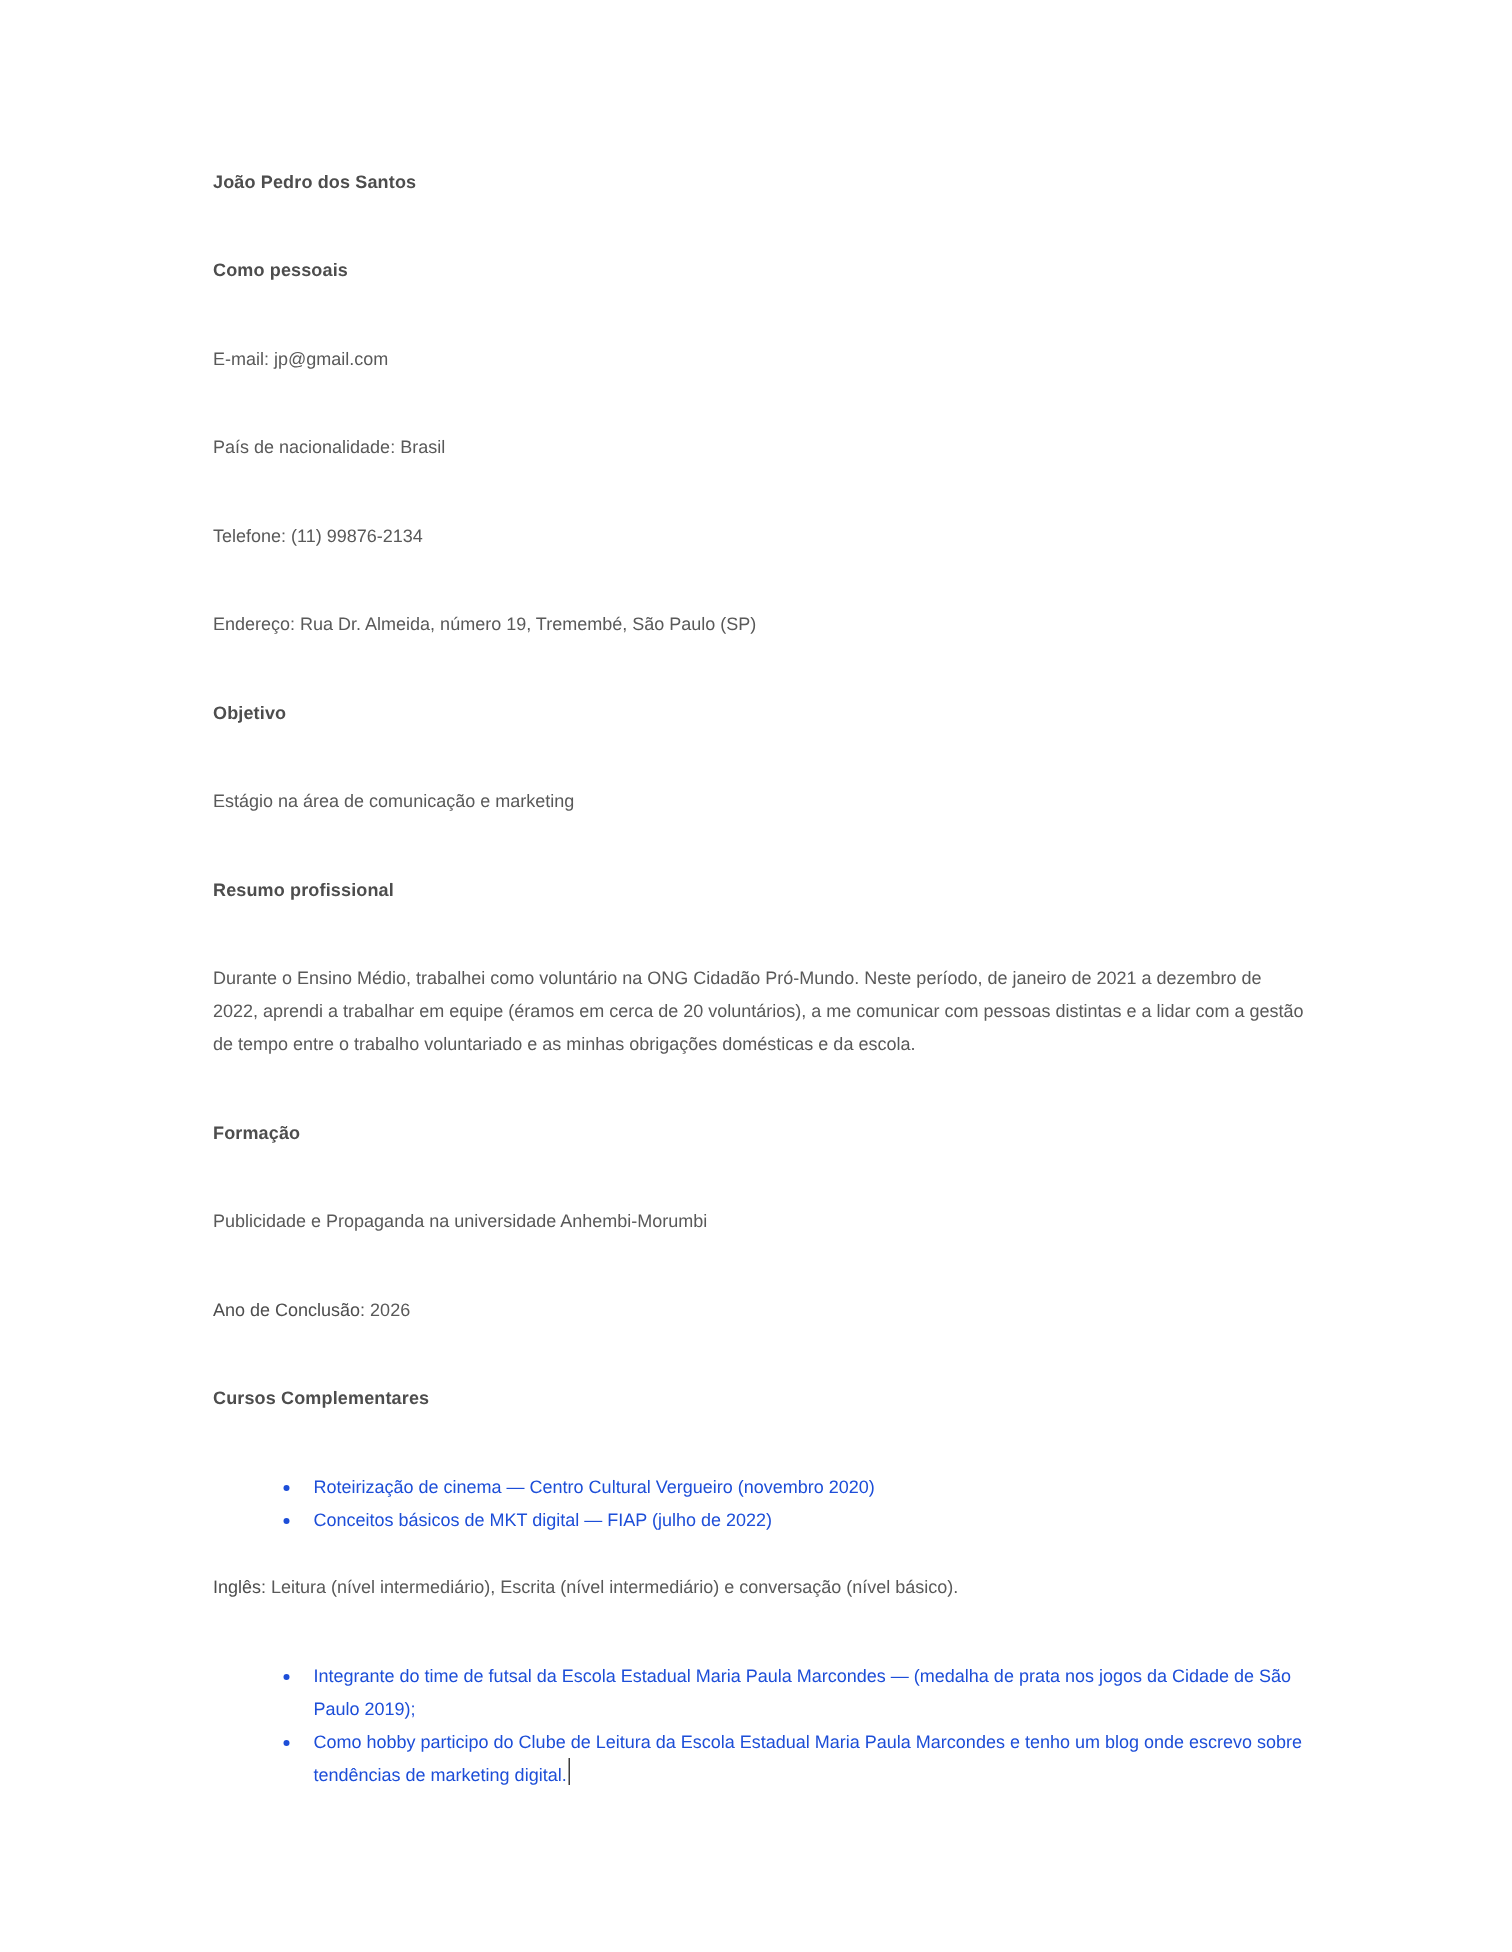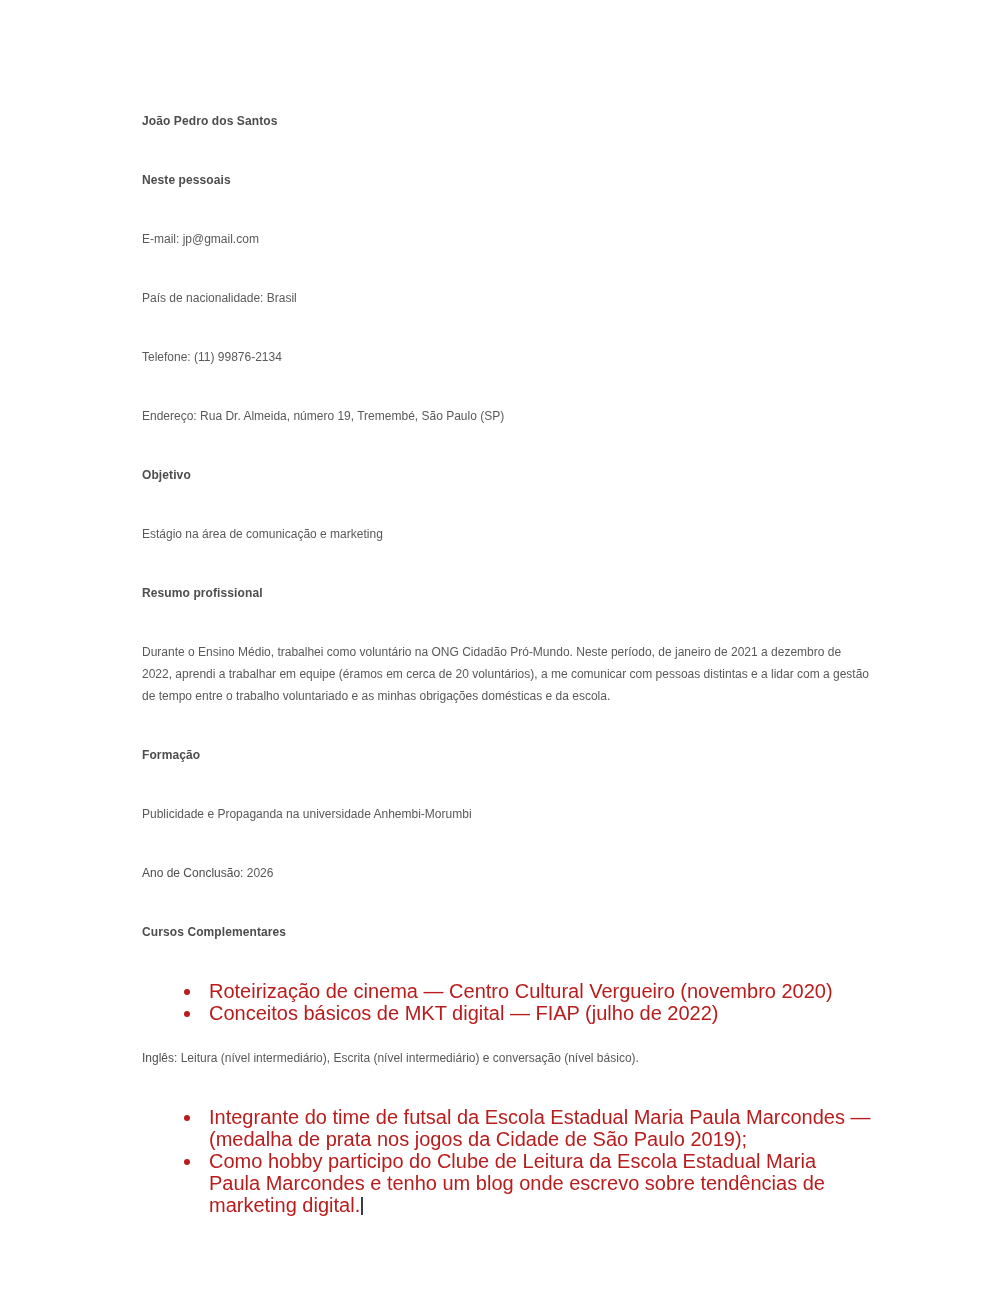--- a/index.html
+++ b/index.html
@@ -31,43 +31,43 @@
     letter-spacing: 0.1px;
   }
   .bold-label { font-weight: 400; color: #4d4d4d; }
   ul.doc-list {
     margin: 0 0 23px 0;
     padding-left: 61px;
     max-width: 732px;
   }
   ul.doc-list.last { margin-bottom: 0; }
   ul.doc-list li {
-    font-size: 20px;
+    font-size: 12px;
     line-height: 22px;
-    color: #b91c1c;
+    color: #1d4ed8;
     list-style-type: disc;
     padding-left: 6px;
   }
   .caret {
     display: inline-block;
     width: 1.5px;
     height: 18px;
     background: #3c3c3c;
     vertical-align: -3px;
     margin-left: 1px;
   }
 </style>
 </head>
 <body>
 
 <div class="doc">
 
   <h1>João Pedro dos Santos</h1>
 
-  <h2>Neste pessoais</h2>
+  <h2>Como pessoais</h2>
 
   <p>E-mail: jp@gmail.com</p>
 
   <p>País de nacionalidade: Brasil</p>
 
   <p>Telefone: (11) 99876-2134</p>
 
   <p>Endereço: Rua Dr. Almeida, número 19, Tremembé, São Paulo (SP)</p>
 
   <h2>Objetivo</h2>

